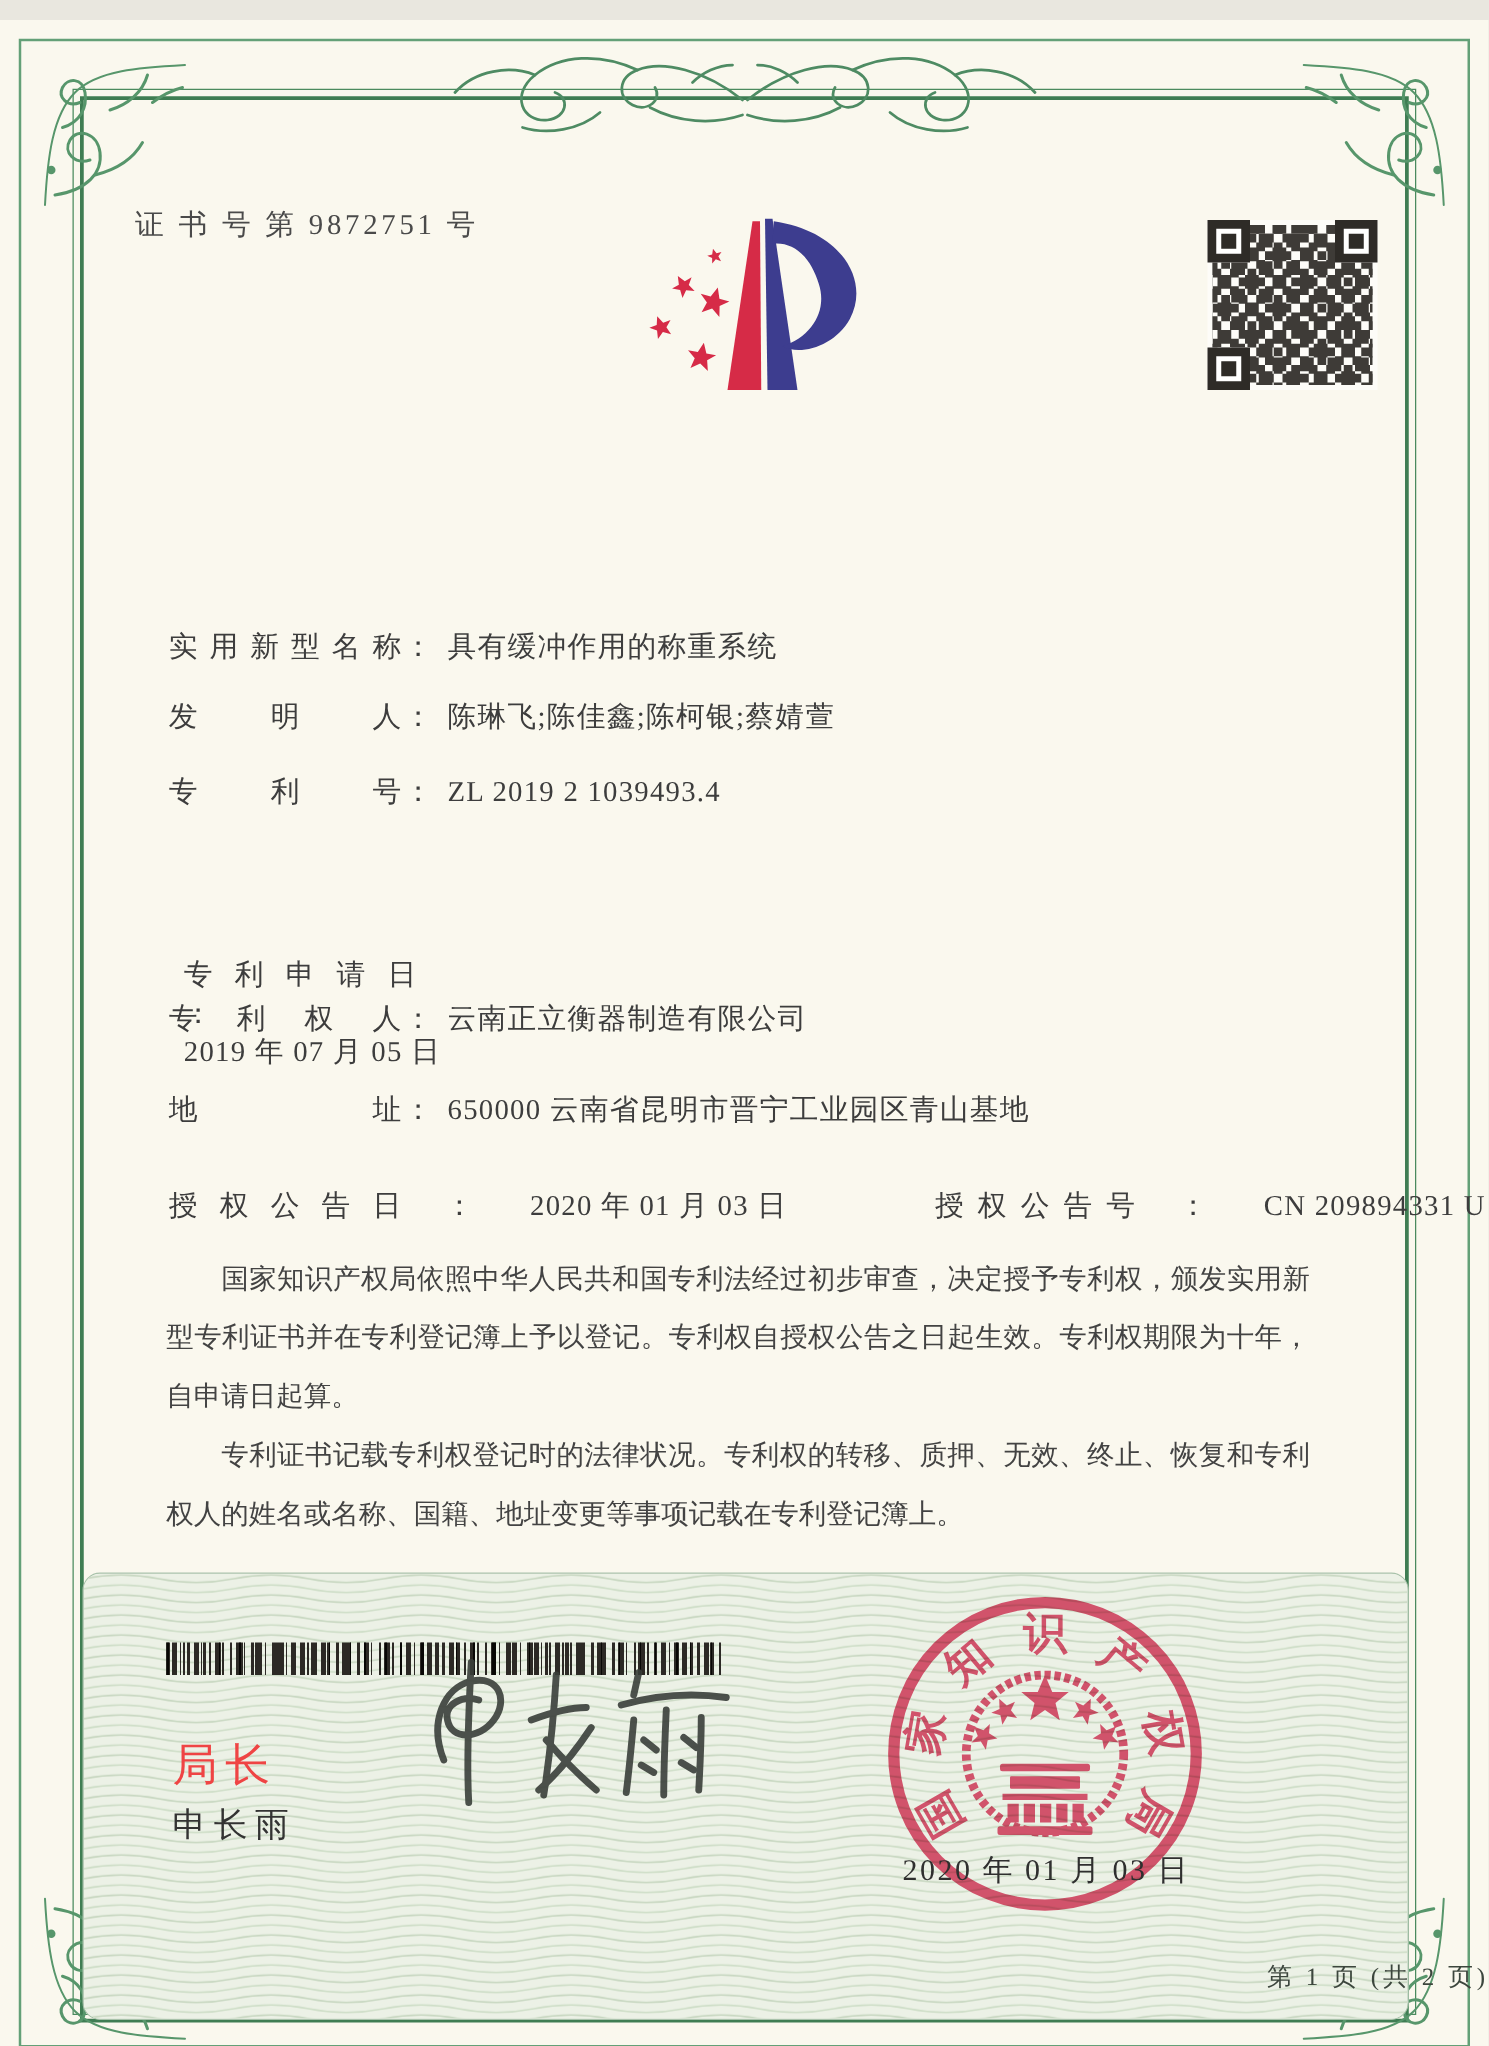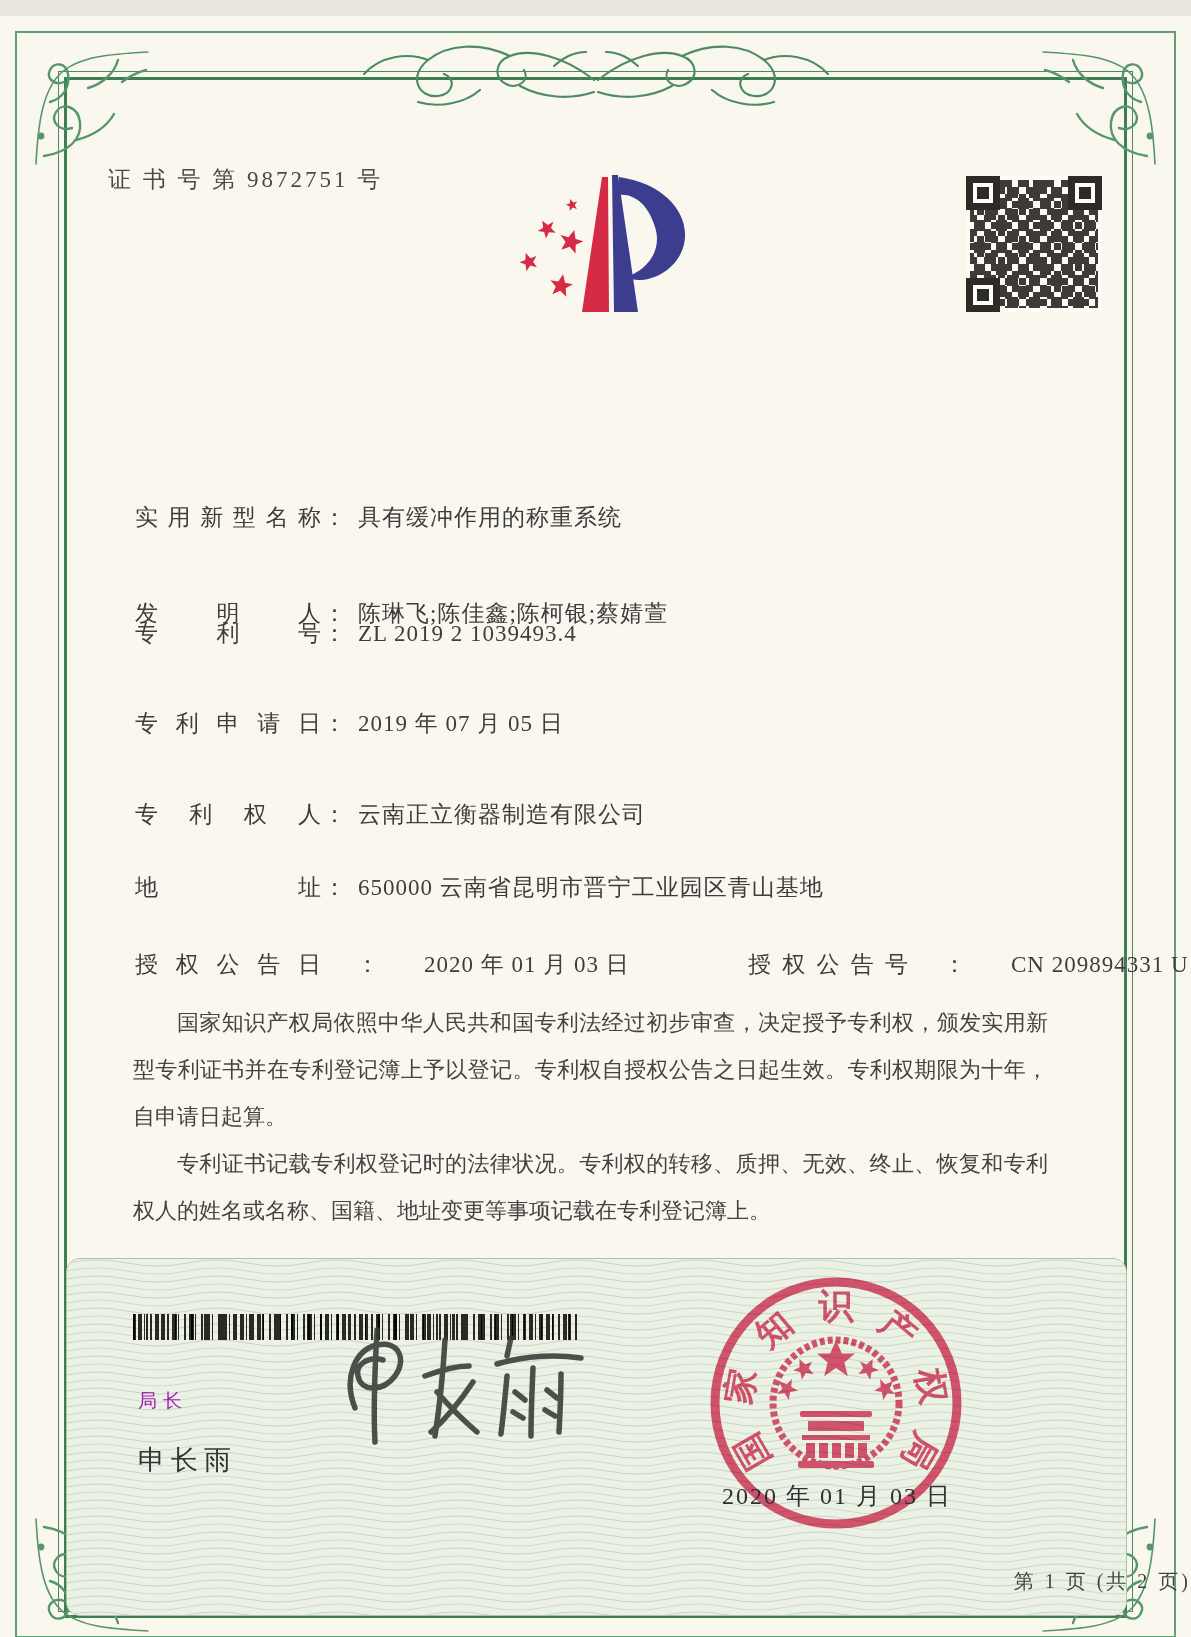--- a/index.html
+++ b/index.html
@@ -31,35 +31,35 @@
   .finder{position:absolute;width:34px;height:34px;border:7px solid #2e2b27;background:#fff;box-sizing:border-box;}
   .finder::after{content:"";position:absolute;inset:4px;background:#2e2b27;}
   .f-tl{left:0;top:0;} .f-tr{right:0;top:0;} .f-bl{left:0;bottom:0;}
   .title{left:0;right:0;top:336px;text-align:center;font-size:57px;font-weight:bold;
     letter-spacing:10px;color:#2b2b2b;}
   .frow{position:absolute;left:135px;display:flex;align-items:baseline;font-size:23px;color:#3d3d3d;justify-content:space-between;}
   .flabel{display:inline-block;width:186px;text-align:justify;text-align-last:justify;}
   .fcolon{margin-left:2px;}
   .fvalue{margin-left:12px;letter-spacing:1px;white-space:nowrap;}
   .flabel2{display:inline-block;width:160px;text-align:justify;text-align-last:justify;margin-left:56px;}
-  .r0{top:486px;} .r1{top:582px;} .r2{top:602px;} .r3{top:692px;}
+  .r0{top:486px;} .r1{top:542px;} .r2{top:602px;} .r3{top:748px;flex-direction:column;}
   .r4{top:783px;} .r5{top:856px;} .r6{top:933px;gap:33px;}
   .v-width{display:inline-block;width:235px;}
   
   .body-text{left:133px;top:983px;width:915px;font-size:22px;line-height:47px;
     text-align:justify;color:#434343;}
   .body-text p{margin:0;text-indent:2em;}
   
   .band{left:66px;top:1242px;width:1059px;height:356px;border-radius:14px;
     overflow:hidden;border:1px solid #a9c2ab;background:#ecf1e6;}
   .barcode{left:133px;top:1298px;width:444px;height:26px;background:
     repeating-linear-gradient(90deg,#2c2925 0 2px,transparent 2px 5px,#2c2925 5px 9px,transparent 9px 11px,#2c2925 11px 12px,transparent 12px 17px),
     repeating-linear-gradient(90deg,#2c2925 0 3px,transparent 3px 8px,transparent 8px 13px,#2c2925 13px 15px,transparent 15px 29px);
     background-blend-mode:multiply;}
-  .officer-role{left:138px;top:1372px;font-size:19px;letter-spacing:6px;color:#a21caf;}
+  .officer-role{left:138px;top:1372px;font-size:36px;letter-spacing:6px;color:#ef4444;}
   .officer-name{left:138px;top:1426px;font-size:27px;letter-spacing:6px;color:#333;}
   .signature{left:325px;top:1308px;}
   .seal{left:705px;top:1256px;width:262px;height:262px;mix-blend-mode:multiply;opacity:.92;}
   .seal-date{left:712px;top:1464px;width:250px;font-size:24px;letter-spacing:2px;color:#2f2f2f;text-align:center;}
   .footer{left:0;right:0;top:1552px;text-align:right;font-size:20px;letter-spacing:3px;color:#3c463d;}
 </style>
 </head>
 <body>
 
 <div class="page">

